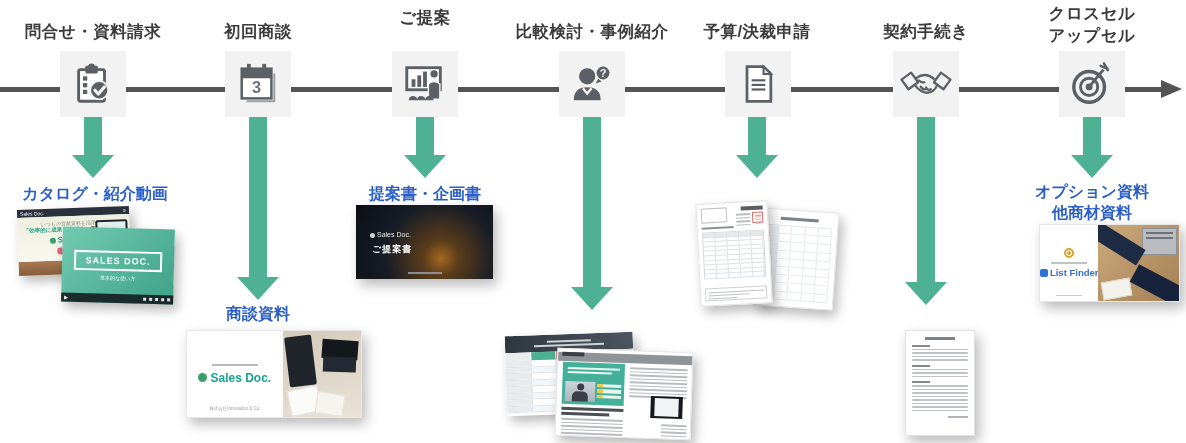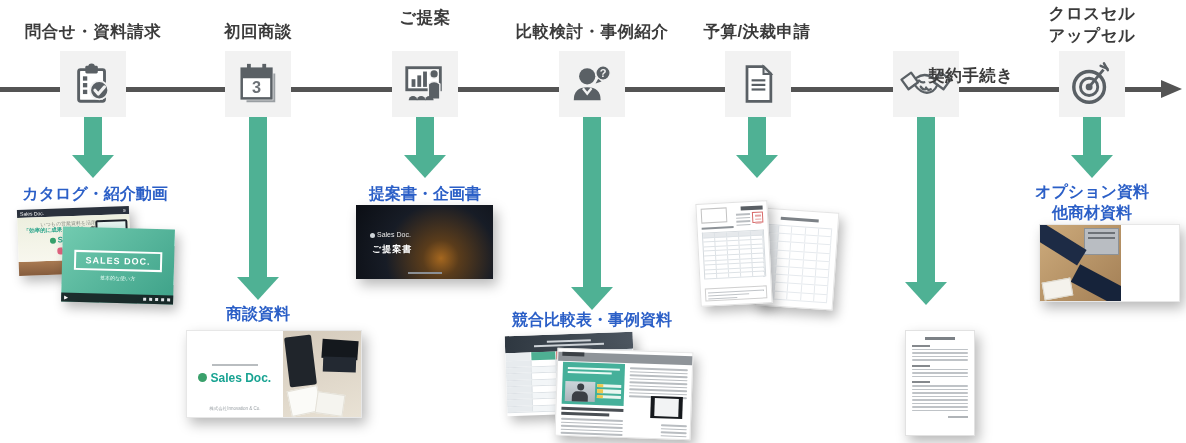--- a/index.html
+++ b/index.html
@@ -280,21 +280,20 @@
       <circle cx="19" cy="16" r="8.5" fill="#5a6065"></circle>
       <path d="M5 41 q0 -13.5 14 -13.5 q14 0 14 13.5 z" fill="#5a6065"></path>
       <path d="M14.5 28.5 l4.5 5.5 4.5 -5.5" fill="none" stroke="#f2f2f2" stroke-width="2.4"></path>
       <circle cx="35.5" cy="12.5" r="7.5" fill="#5a6065" stroke="#f2f2f2" stroke-width="1.5"></circle>
       <path d="M30.5 18.5 l-2.8 5 6.3 -2.2 z" fill="#5a6065"></path>
       <text x="35.5" y="17" font-size="11.5" font-weight="bold" fill="#f2f2f2" text-anchor="middle">?</text>
     </svg>
   </div>
   <div class="shaft" style="left:583px; top:117px; height:170px;"></div>
   <div class="ahead" style="left:571px; top:287px;"></div>
-  <div class="doc-label" style="left:462px; top:309px;">競合比較表・事例資料</div>
 
   <div class="thumb compare">
     <div class="cmp-band">
         <i></i>
         <i></i>
       </div>
     <div class="cmp-head">
       <i style="background:#e8ecef;"></i>
         <i style="background:#4eb093;"></i>
         <i style="background:#d95f5f;"></i>
@@ -580,21 +579,21 @@
         <div class="grow">
           <i class="gcell"></i>
           <i class="gcell"></i>
           <i class="gcell"></i>
           <i class="gcell"></i>
           <i class="gcell"></i>
         </div>
       </div>
   </div>
 
-  <div class="stage-label" style="left:851px; top:20px;margin-top:44px;">契約手続き</div>
+  <div class="stage-label" style="left:806px; top:20px;">契約手続き</div>
   <div class="stage-box" style="left:893px;">
     <svg width="56" height="44" viewBox="0 0 64 44">
       <g fill="none" stroke="#5a6065" stroke-width="2.6" stroke-linejoin="round" stroke-linecap="round">
         <path d="M4 17 L15 9 L23 20 L12 28 Z"></path>
         <path d="M60 17 L49 9 L41 20 L52 28 Z"></path>
         <path d="M21 15 Q31 8 41 16"></path>
         <path d="M19 23 Q26 32 33 32 Q41 32 45 23"></path>
         <path d="M26 25 q2 4 5.5 3"></path>
         <path d="M32 26 q2 4 5.5 2"></path>
         <path d="M24 18 q3 3 6 2"></path>
@@ -648,20 +647,28 @@
     </svg>
   </div>
   <div class="shaft" style="left:1083px; top:117px; height:38px;"></div>
   <div class="ahead" style="left:1071px; top:155px;"></div>
   <div class="doc-label" style="left:962px; top:181px;">
     <div>オプション資料</div>
     <div>他商材資料</div>
   </div>
 
   <div class="thumb option">
+    <div class="opt-left">
+      <div class="opt-medal">
+          <i></i>
+        </div>
+      <div class="opt-tag"></div>
+      <div class="opt-logo"><span class="sq"></span><span>List Finder</span></div>
+      <div class="opt-foot"></div>
+    </div>
     <div class="opt-photo">
       <i class="op-laptop">
           <i></i>
           <i></i>
         </i>
       <i class="op-arm1"></i>
       <i class="op-arm2"></i>
       <i class="op-paper"></i>
     </div>
   </div>

